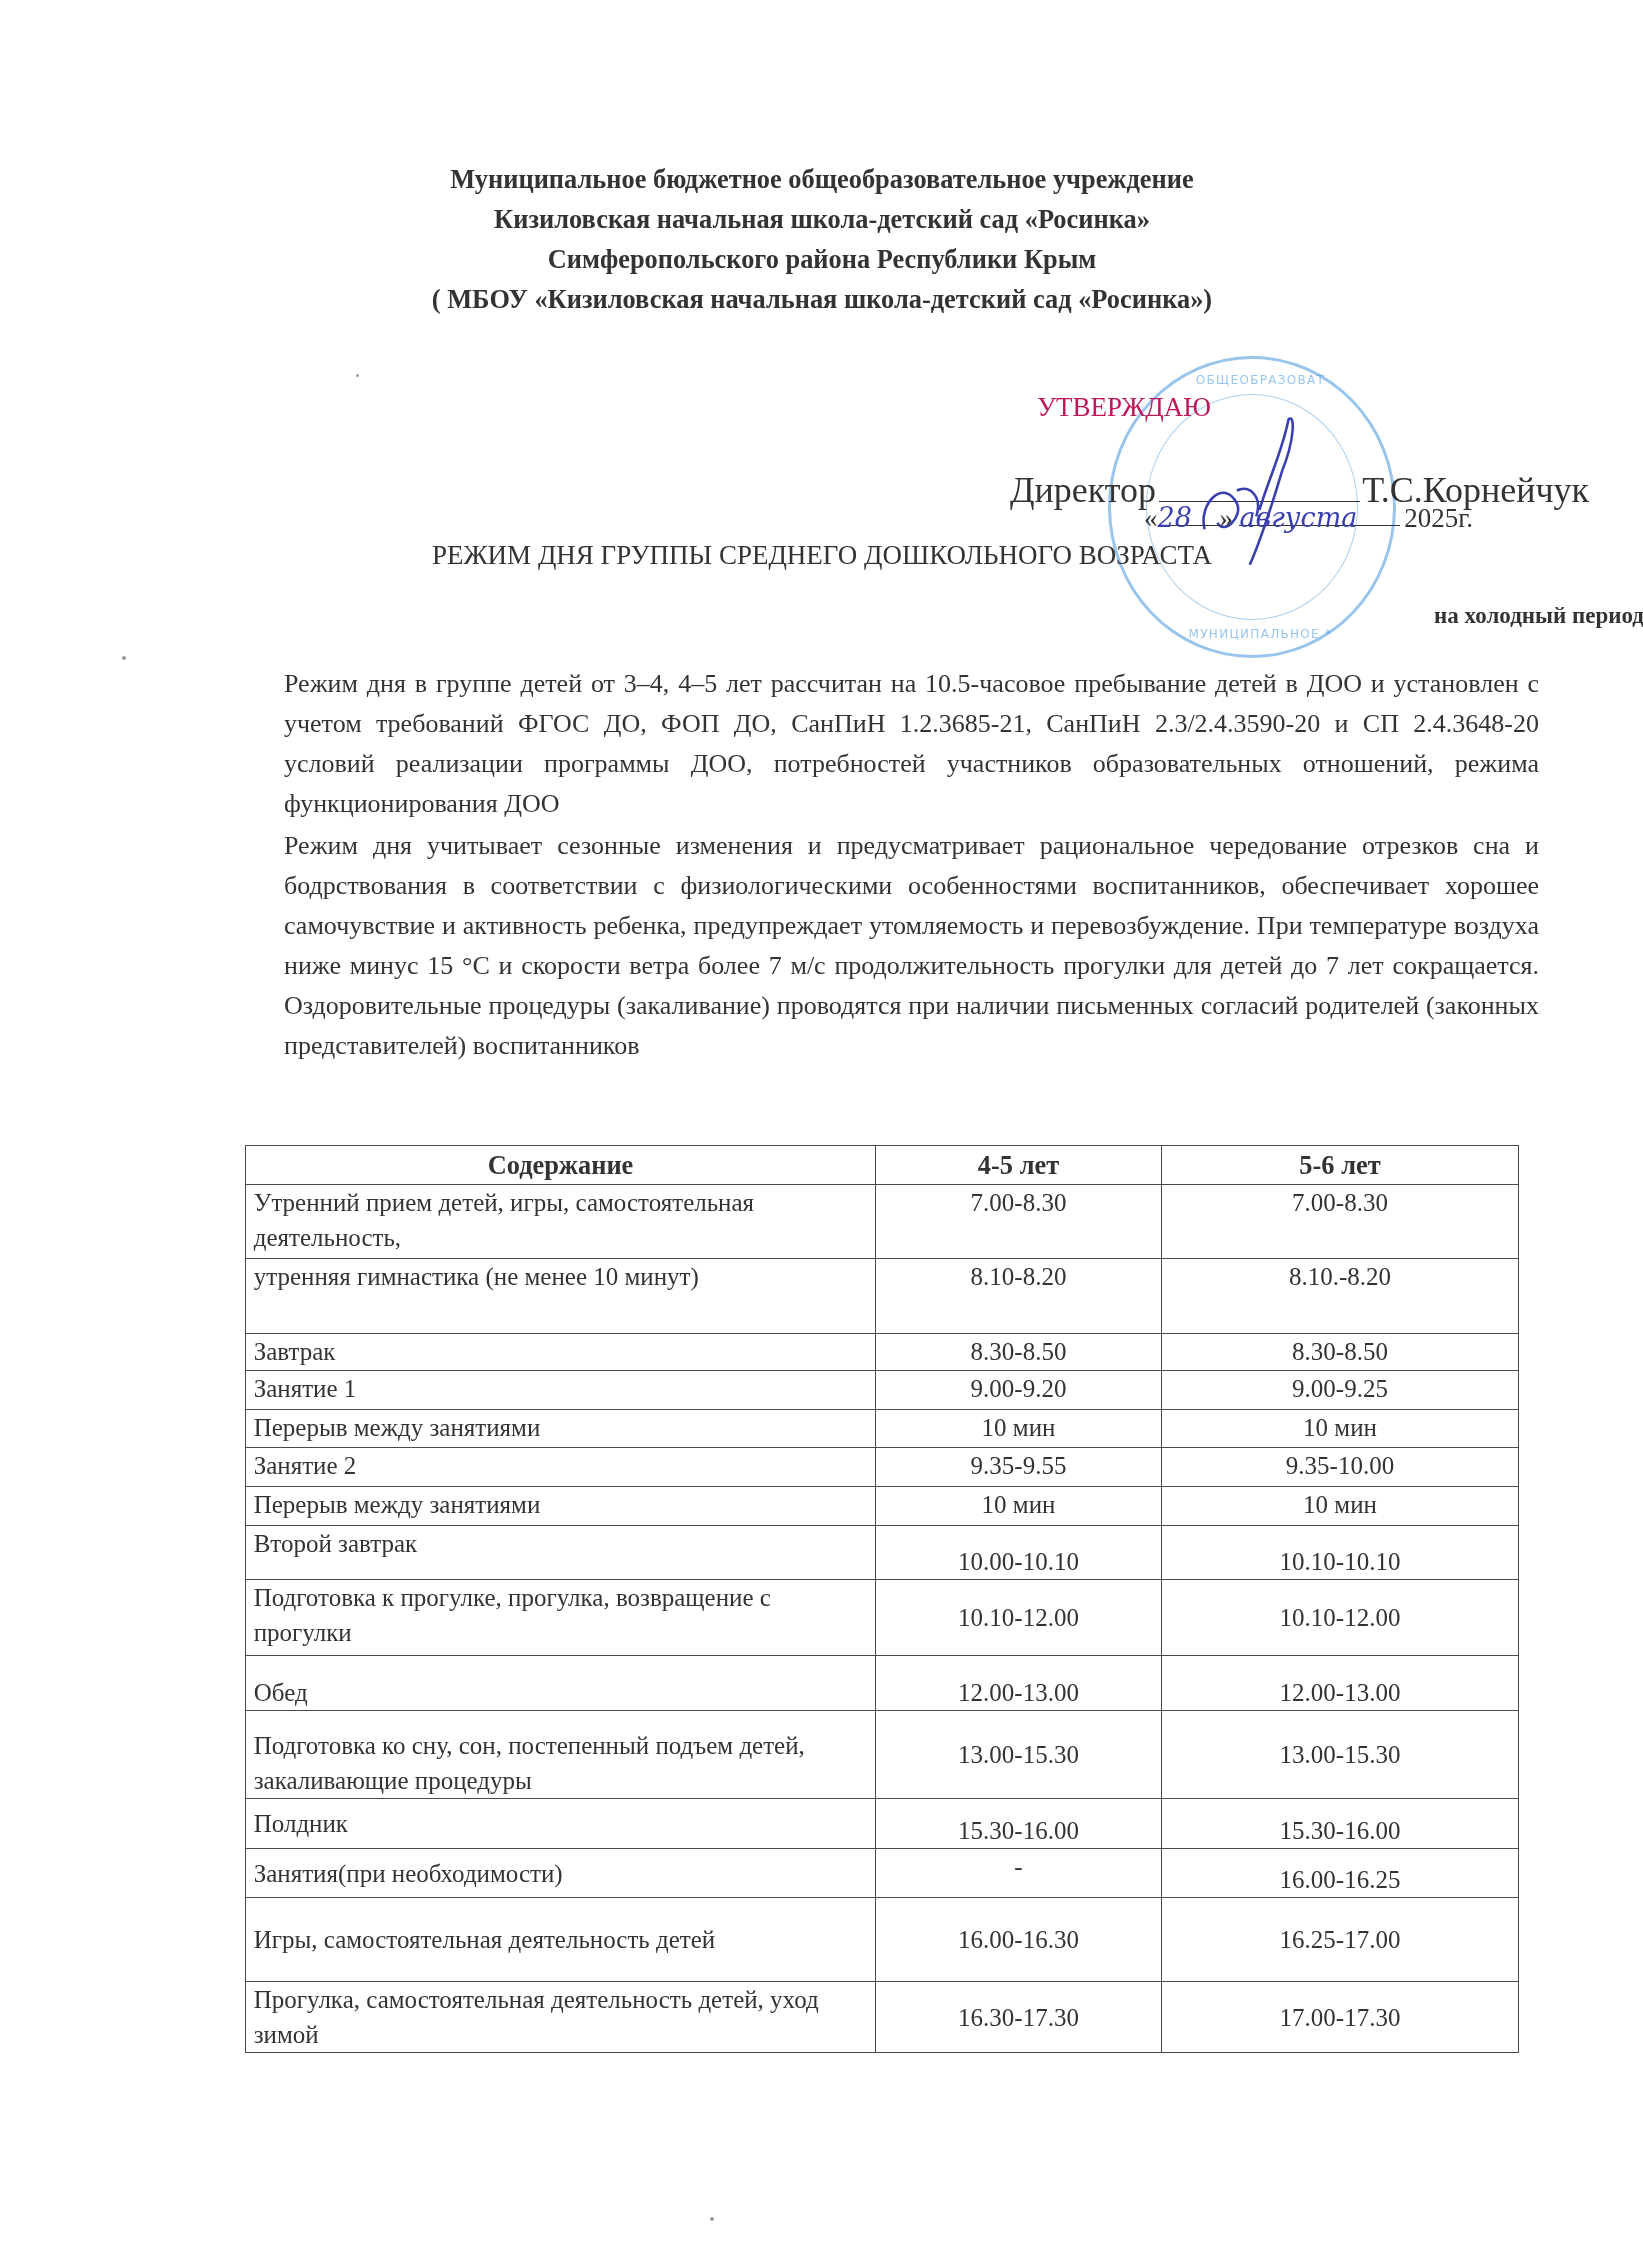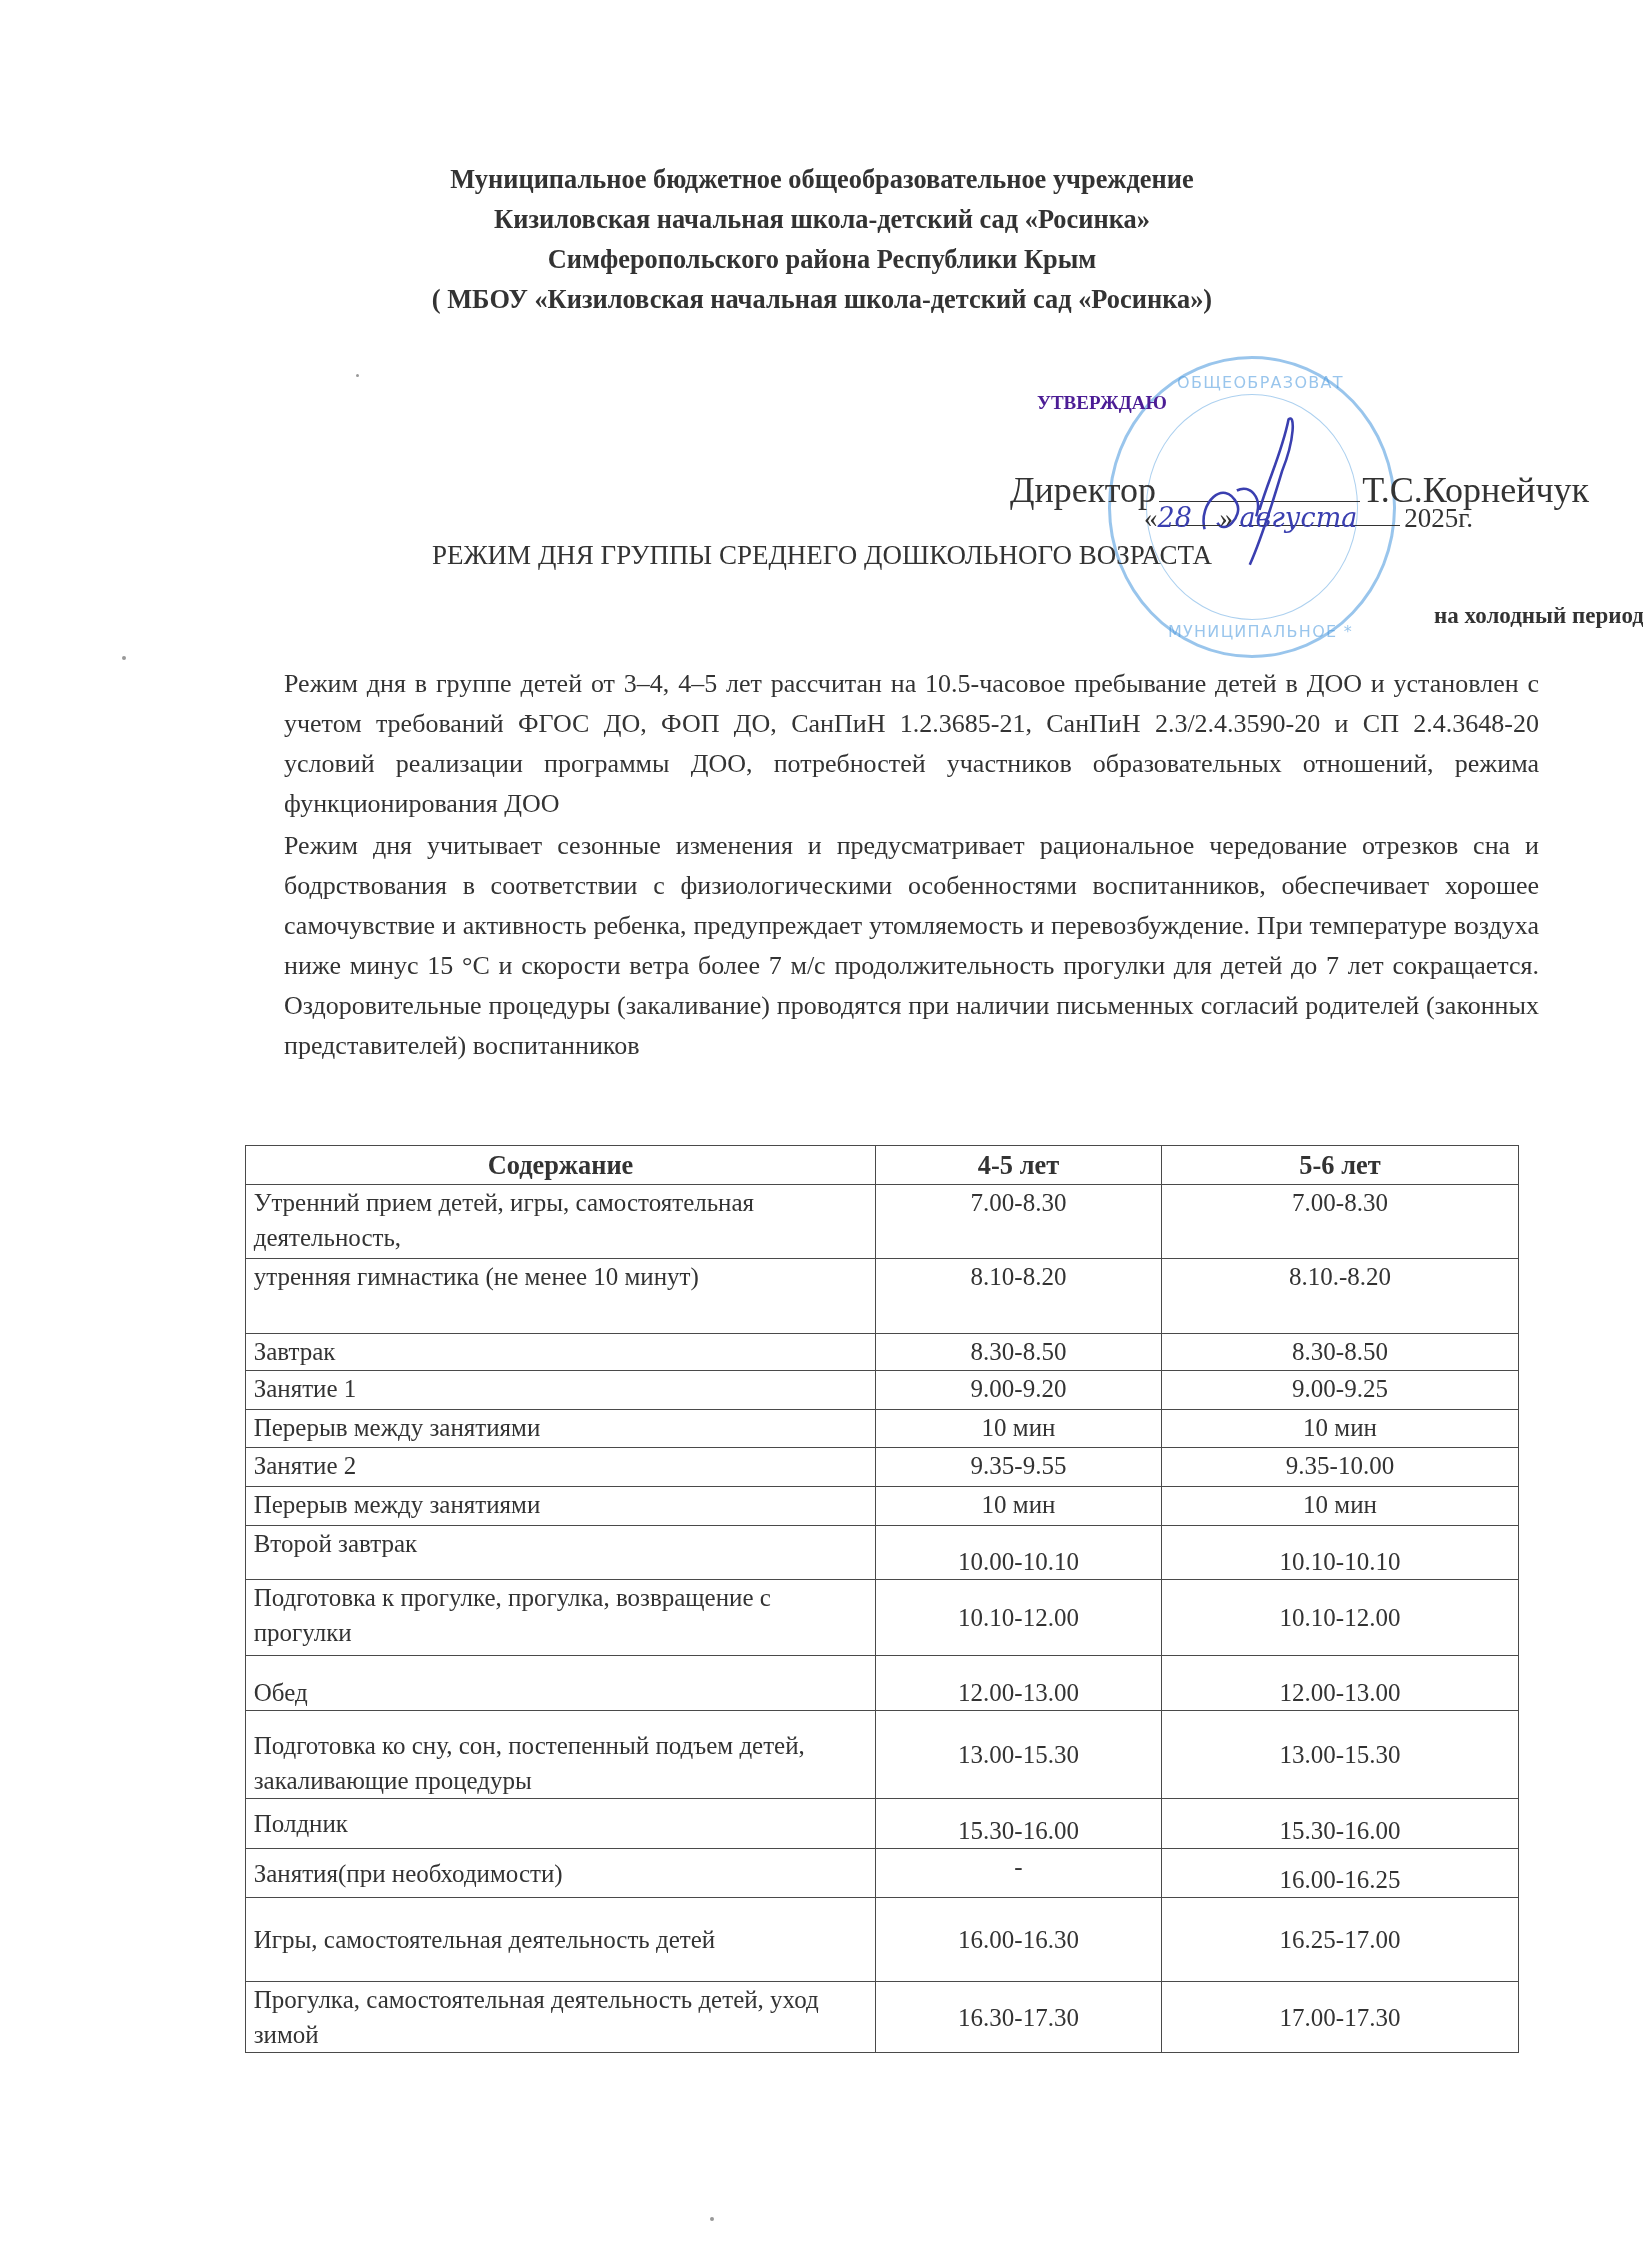--- a/index.html
+++ b/index.html
@@ -8,41 +8,41 @@
     background: #ffffff;
     font-family: "Liberation Serif", "DejaVu Serif", serif;
     color: #2e2e2e;
   }
   .abs { position: absolute; }
   .hdr {
     left: 0; width: 1644px; text-align: center;
     font-weight: bold; font-size: 26.4px; line-height: 40px;
     color: #333;
   }
-  .approve-title { left: 1037px; top: 392px; font-weight: bold; font-size: 19px; color: #4c1d95; }
+  .approve-title { left: 1037px; top: 392px; font-weight: normal; font-size: 27px; color: #be185d; }
   .director-row { left: 1010px; top: 469px; font-size: 36px; white-space: nowrap; color: #333; }
   .director-row .sign-line {
     display: inline-block; width: 201px; border-bottom: 1.3px solid #333; margin: 0 2.6px; height: 23px;
     vertical-align: baseline;
   }
   .date-row { left: 1144px; top: 502px; font-size: 27px; white-space: nowrap; color: #333; }
   .date-row .day-line { display: inline-block; width: 62px; border-bottom: 1.3px solid #333; height: 23px; }
   .date-row .month-line { display: inline-block; width: 161px; border-bottom: 1.3px solid #333; height: 23px; margin: 0 3.9px 0 6.4px; }
   .hand { color: #3a3fb0; font-style: italic; font-family: "DejaVu Serif", serif; margin-top: 28px; }
   .stamp {
     left: 1108px; top: 356px; width: 288px; height: 302px; border-radius: 50%;
     border: 3.2px solid rgba(70,150,220,0.55); box-sizing: border-box;
   }
   .stamp .inner {
     position: absolute; left: 35px; top: 35px; right: 35px; bottom: 35px; border-radius: 50%;
     border: 1.9px solid rgba(70,150,220,0.45);
   }
   .stamp .txt {
     position: absolute; left: 17px; right: 0; text-align: center; color: rgba(70,150,220,0.55);
-    font-family: "DejaVu Sans", sans-serif; font-size: 16px; letter-spacing: 1.3px;
+    font-family: "DejaVu Sans", sans-serif; font-size: 12px; letter-spacing: 1.3px;
   }
   .signature {
     left: 1198px; top: 413px; width: 110px; height: 155px;
   }
   .doc-title { left: 0; width: 1644px; text-align: center; font-weight: normal; font-size: 27px; top: 540px; color: #333; }
   .doc-subtitle { left: 0; width: 1644px; text-align: right; font-weight: bold; font-size: 23px; top: 603px; color: #333; }
   .para {
     left: 284px; width: 1255px; font-size: 26px; line-height: 40px; text-align: justify; color: #333;
   }
   .para.p1 { top: 664px; }

